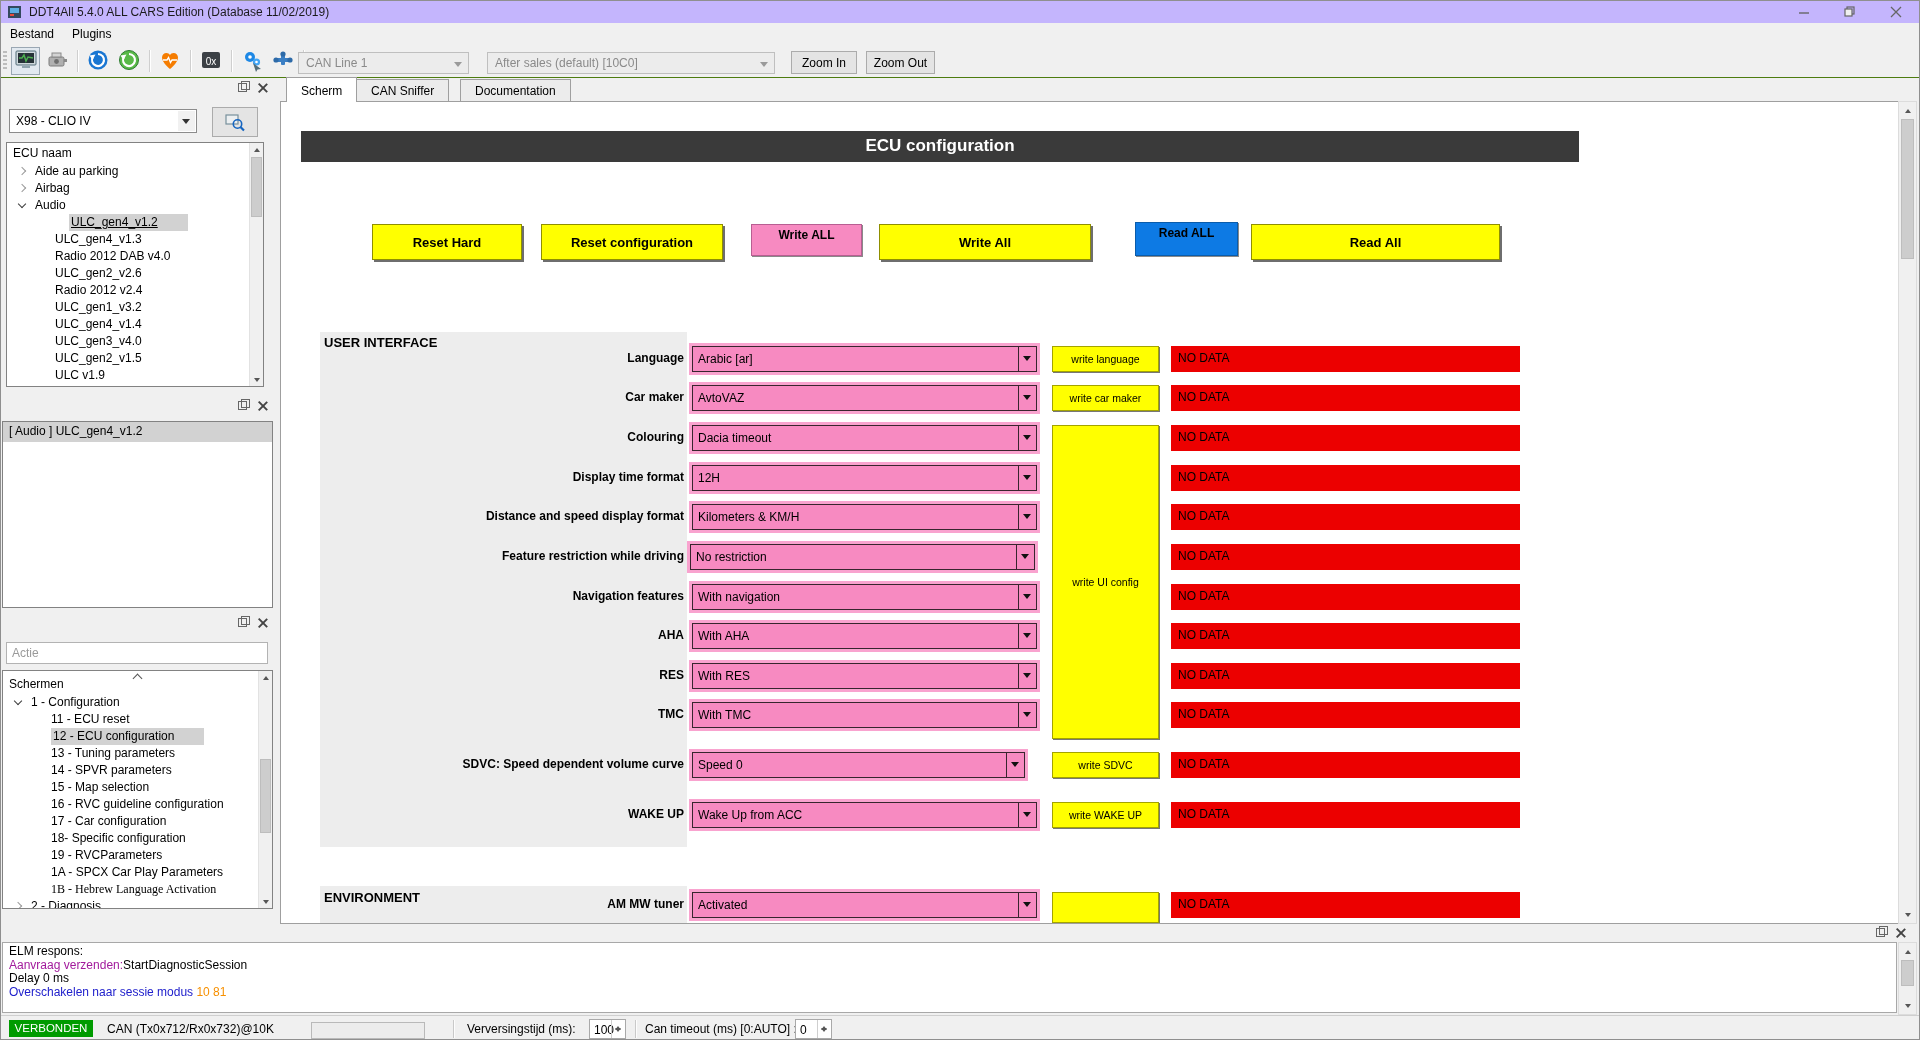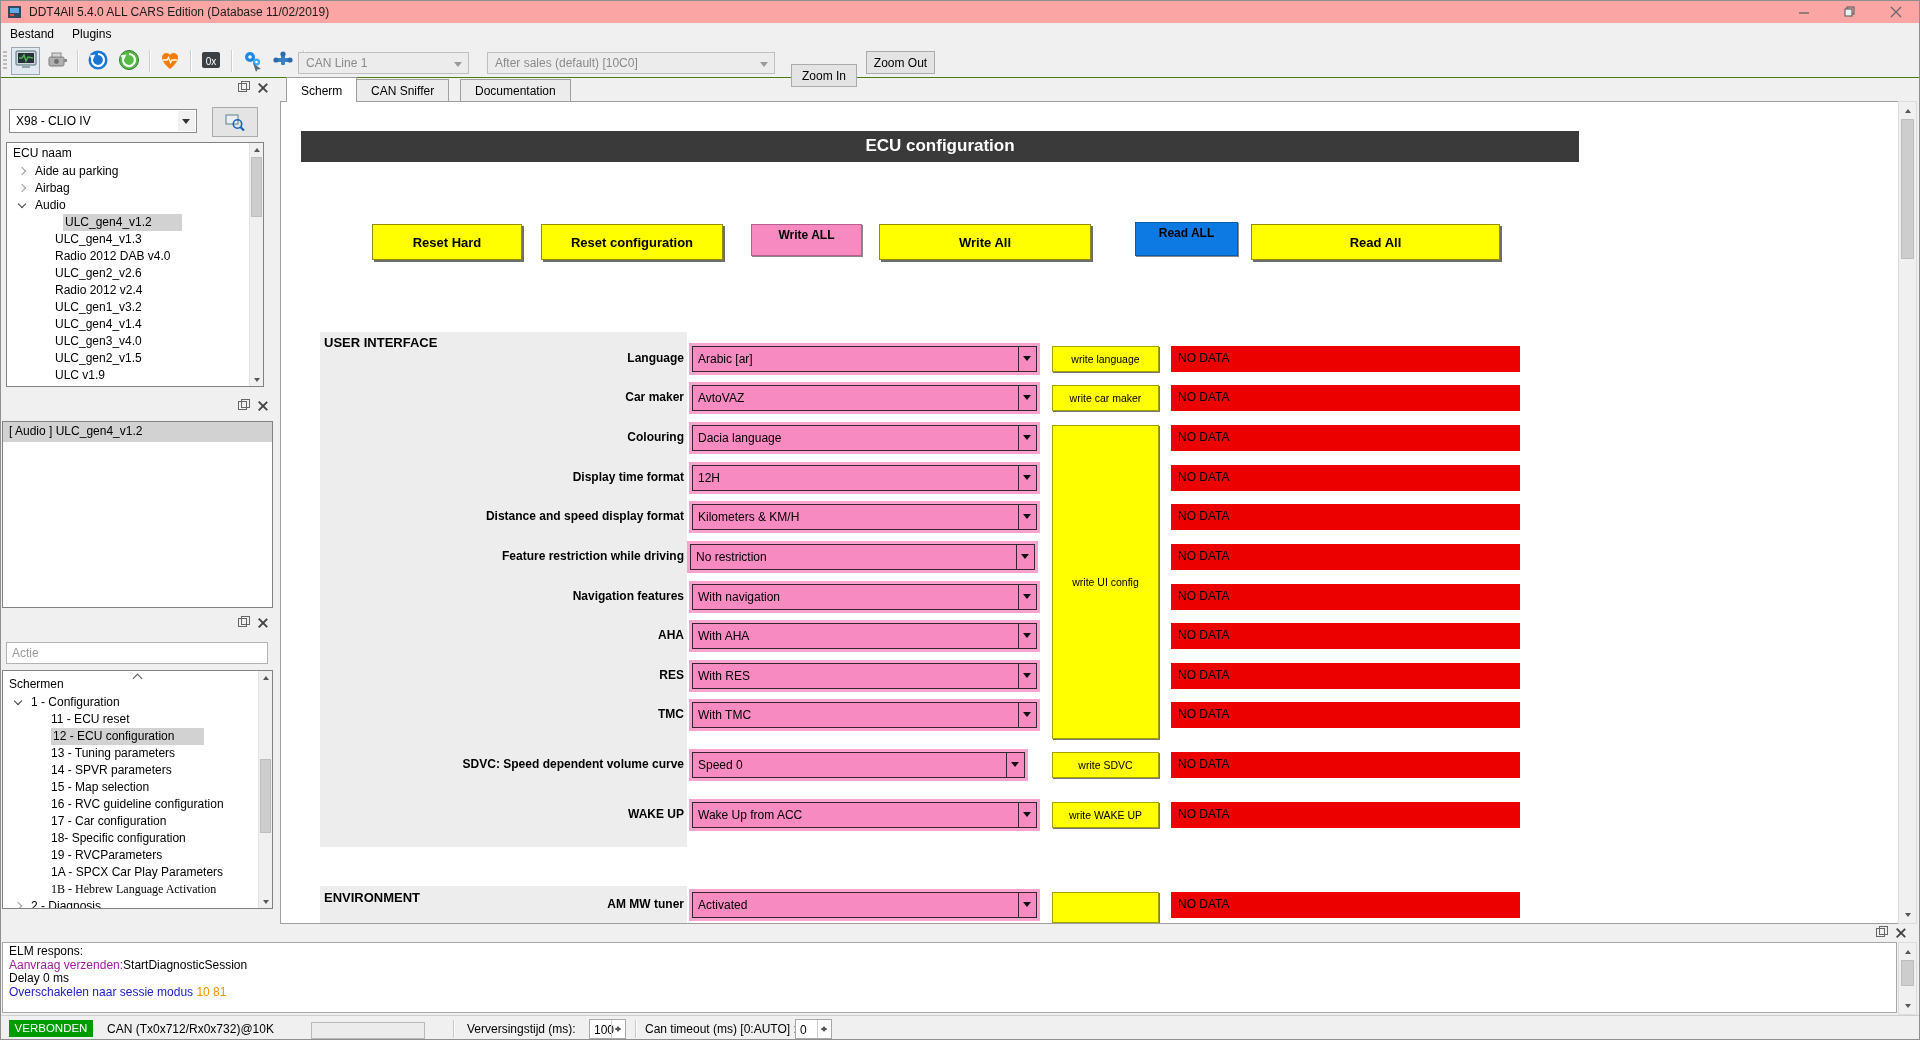--- a/index.html
+++ b/index.html
@@ -1,21 +1,21 @@
 <!DOCTYPE html>
 <html><head>
 <meta charset="utf-8">
 <style>
   html,body{margin:0;padding:0;background:#d8d8d8;}
   .window{position:relative;width:1920px;height:1040px;background:#f0f0f0;
     font-family:"Liberation Sans",sans-serif;font-size:12px;color:#000;
     overflow:hidden;border:1px solid #8f8f8f;box-sizing:border-box;}
   .abs{position:absolute;}
   
-  .titlebar{left:0;top:0;width:100%;height:22px;background:#fca5a5;}
+  .titlebar{left:0;top:0;width:100%;height:22px;background:#c4b5fd;}
   .appicon{left:7px;top:4px;width:14px;height:14px;}
   .apptitle{left:28px;top:4px;color:#1b1b1b;}
   .winbtn{top:0;width:46px;height:22px;display:flex;align-items:center;justify-content:center;cursor:default;}
   .menubar{left:0;top:22px;width:100%;height:22px;}
   .menuitem{display:inline-block;padding:4px 9px;}
   .toolbar{left:0;top:44px;width:100%;height:32px;border-bottom:1px solid #4d7c0f;}
   .tgrip{left:2px;top:6px;width:4px;height:20px;background:repeating-linear-gradient(#bdbdbd 0 2px,#f0f0f0 2px 4px);}
   .toolbtns{left:10px;top:3px;height:26px;display:flex;align-items:center;}
   .tbtn{width:27px;height:26px;display:flex;align-items:center;justify-content:center;border:1px solid transparent;margin-right:2px;}
   .tbtn.pressed{border:1px solid #9aa7b3;background:#e2e9f0;}
@@ -191,21 +191,21 @@
             </svg></span>
         </div>
         <div class="tsep"></div>
       </div>
     <div class="abs tcombo" style="left:297px;width:171px;">
       <span>CAN Line 1</span><span class="arr"></span>
     </div>
     <div class="abs tcombo" style="left:486px;width:288px;">
       <span>After sales (default) [10C0]</span><span class="arr"></span>
     </div>
-    <div class="abs toolbutton" style="left:790px;width:66px;margin-top:13px;">Zoom In</div>
+    <div class="abs toolbutton" style="left:790px;width:66px;">Zoom In</div>
     <div class="abs toolbutton" style="left:865px;width:69px;">Zoom Out</div>
   </div>
 
   <div class="abs dockhdr" style="left:0;top:78px;width:273px;height:20px;">
     <div class="dockbtns">
       <div class="dkb">
           <span class="floatglyph"></span>
         </div>
       <div class="dkb">
           <span class="xglyph"></span>
@@ -234,21 +234,21 @@
         </div>
         <div class="trow">
           <span class="chev" style="left: 12px;"></span>
           <span class="lbl" style="left: 28px;">Airbag</span>
         </div>
         <div class="trow">
           <span class="chev open" style="left: 12px;"></span>
           <span class="lbl" style="left: 28px;">Audio</span>
         </div>
         <div class="trow sel">
-          <span class="lbl" style="left: 56px;">ULC_gen4_v1.2</span>
+          <span class="lbl" style="left: 62px; text-decoration: underline;">ULC_gen4_v1.2</span>
         </div>
         <div class="trow">
           <span class="lbl" style="left: 48px;">ULC_gen4_v1.3</span>
         </div>
         <div class="trow">
           <span class="lbl" style="left: 48px;">Radio 2012 DAB v4.0</span>
         </div>
         <div class="trow">
           <span class="lbl" style="left: 48px;">ULC_gen2_v2.6</span>
         </div>
@@ -396,21 +396,21 @@
           </div>
           <div class="abs nodata" style="left: 890px; top: 244px; width: 349px; height: 26px;">NO DATA</div>
           <div class="abs flabel" style="left: 0px; width: 403px; top: 288px;">Car maker</div>
           <div class="abs pcombo" style="left: 411px; top: 283px; width: 345px; height: 26px;">
             <span class="val">AvtoVAZ</span>
             <span class="btn"></span>
           </div>
           <div class="abs nodata" style="left: 890px; top: 283px; width: 349px; height: 26px;">NO DATA</div>
           <div class="abs flabel" style="left: 0px; width: 403px; top: 328px;">Colouring</div>
           <div class="abs pcombo" style="left: 411px; top: 323px; width: 345px; height: 26px;">
-            <span class="val">Dacia language</span>
+            <span class="val">Dacia timeout</span>
             <span class="btn"></span>
           </div>
           <div class="abs nodata" style="left: 890px; top: 323px; width: 349px; height: 26px;">NO DATA</div>
           <div class="abs flabel" style="left: 0px; width: 403px; top: 368px;">Display time format</div>
           <div class="abs pcombo" style="left: 411px; top: 363px; width: 345px; height: 26px;">
             <span class="val">12H</span>
             <span class="btn"></span>
           </div>
           <div class="abs nodata" style="left: 890px; top: 363px; width: 349px; height: 26px;">NO DATA</div>
           <div class="abs flabel" style="left: 0px; width: 403px; top: 407px;">Distance and speed display format</div>

